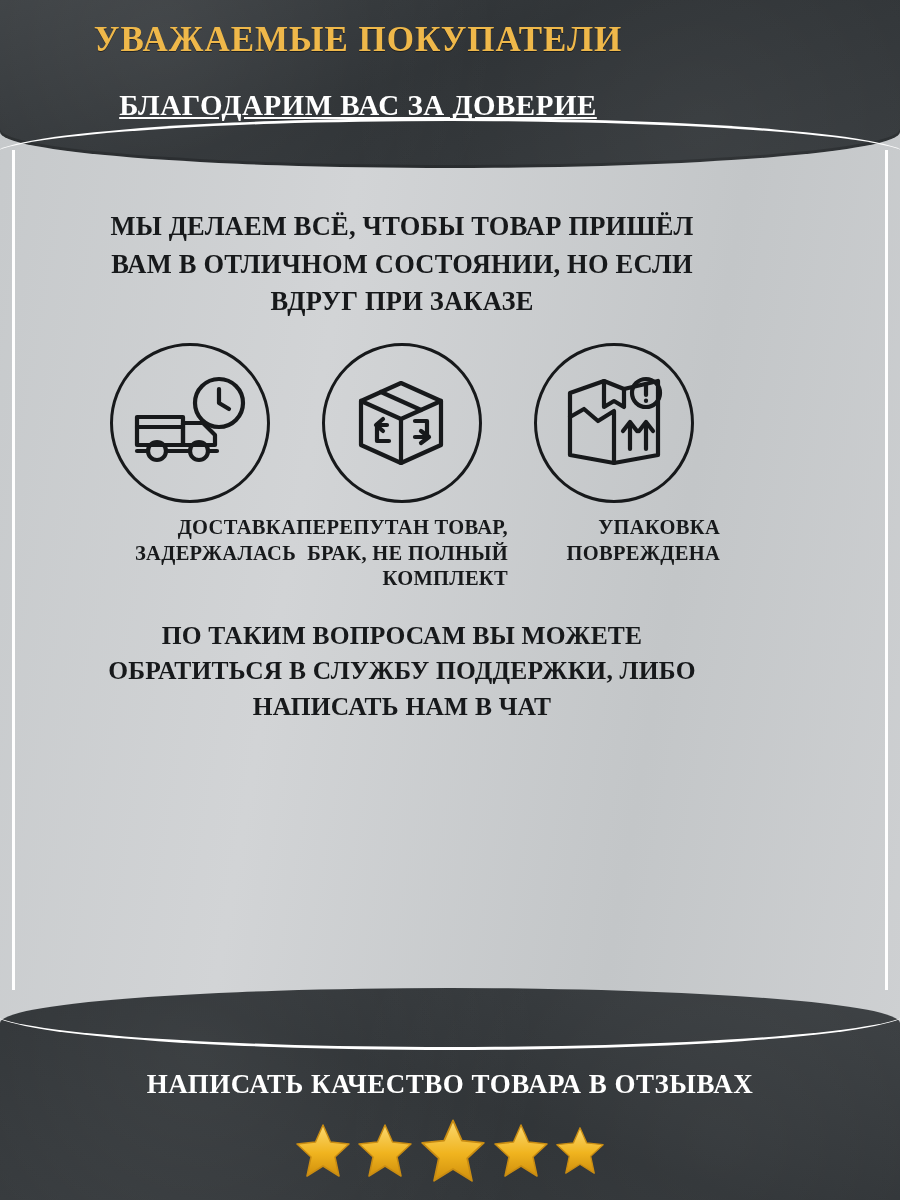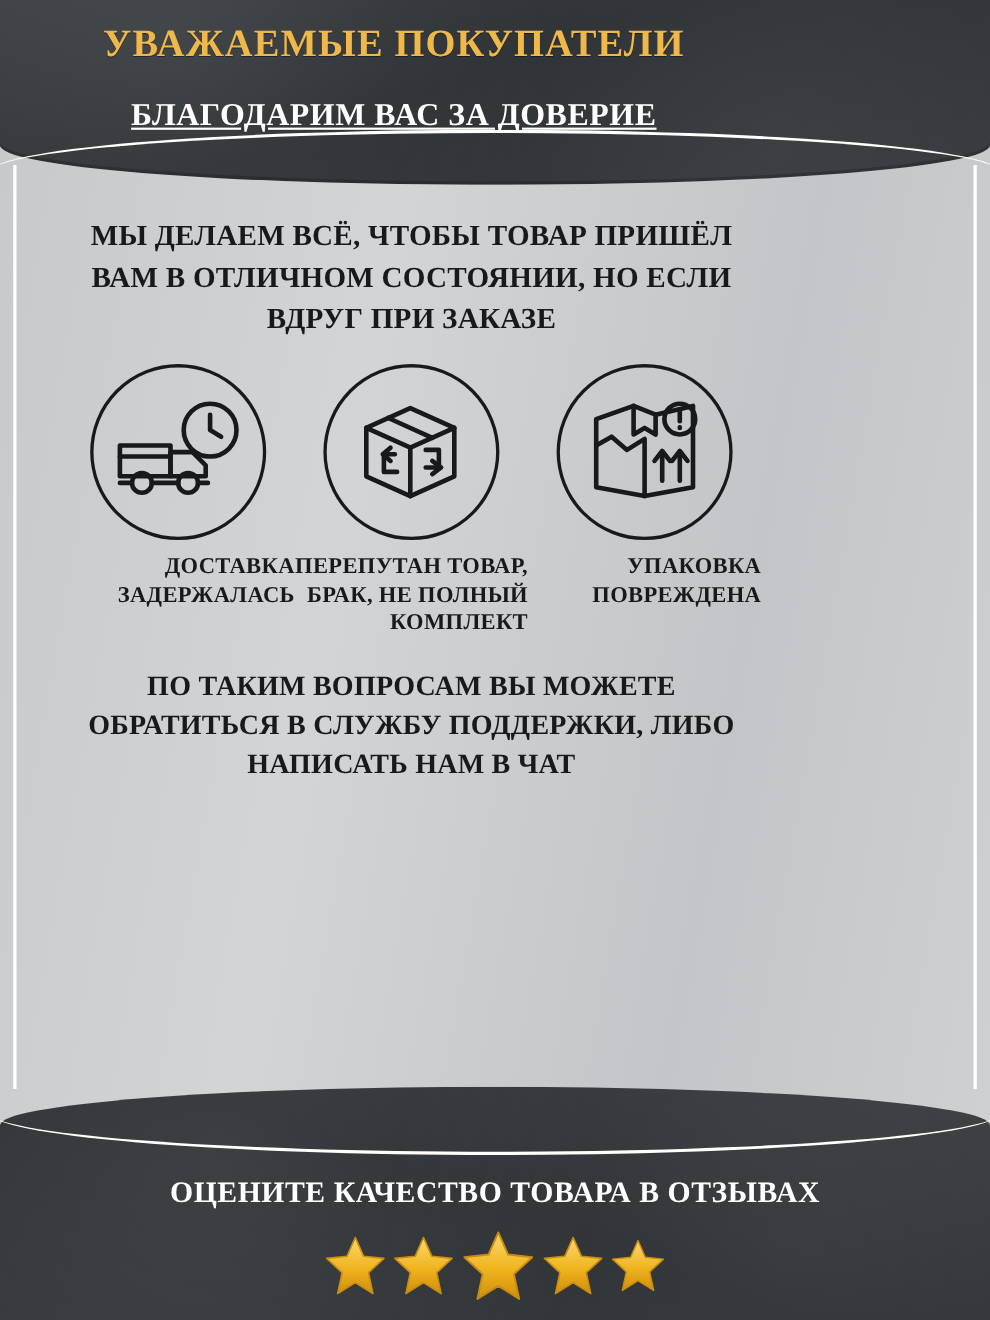--- a/index.html
+++ b/index.html
@@ -75,22 +75,23 @@
     width: 3px;
     height: 840px;
     background: #ffffff;
   }
   .side-rule.left { left: 12px; }
   .side-rule.right { right: 12px; }
 
   
   .content {
     position: absolute;
-    left: 0; top: 168px;
+    left: 0; top: 180px;
     width: 748px;
+    padding-left: 28px;
   }
   .intro {
     margin-top: 28px;
     text-align: center;
     font-size: 26.5px;
     font-weight: bold;
     color: #17191b;
     line-height: 1.42;
     letter-spacing: 0.2px;
     padding: 0 55px;
@@ -290,21 +291,21 @@
 
     </div>
 
     <div class="note">ПО ТАКИМ ВОПРОСАМ ВЫ МОЖЕТЕ ОБРАТИТЬСЯ В СЛУЖБУ ПОДДЕРЖКИ, ЛИБО НАПИСАТЬ НАМ В ЧАТ</div>
 
   </div>
 
   <div class="footer-band"></div>
   <div class="footer-curve-line"></div>
   <div class="footer-inner">
-    <div class="footer-text">ОЦЕНИТЕ КАЧЕСТВО ТОВАРА В ОТЗЫВАХ</div>
+    <div class="footer-text">НАПИСАТЬ КАЧЕСТВО ТОВАРА В ОТЗЫВАХ</div>
     <div class="stars">
       <svg class="star" width="56" height="54" viewBox="0 0 56 54">
         <defs>
           <linearGradient id="g1" x1="0" y1="0" x2="0" y2="1">
             <stop offset="0%" stop-color="#fbd870"></stop>
             <stop offset="55%" stop-color="#f0b41f"></stop>
             <stop offset="100%" stop-color="#d08f0c"></stop>
           </linearGradient>
         </defs>
         <path d="M28 2 L35.5 19 L54 21 L40 34 L44 53 L28 43 L12 53 L16 34 L2 21 L20.5 19 Z" fill="url(#g1)" stroke="#c98c12" stroke-width="1.5" stroke-linejoin="round"></path>

